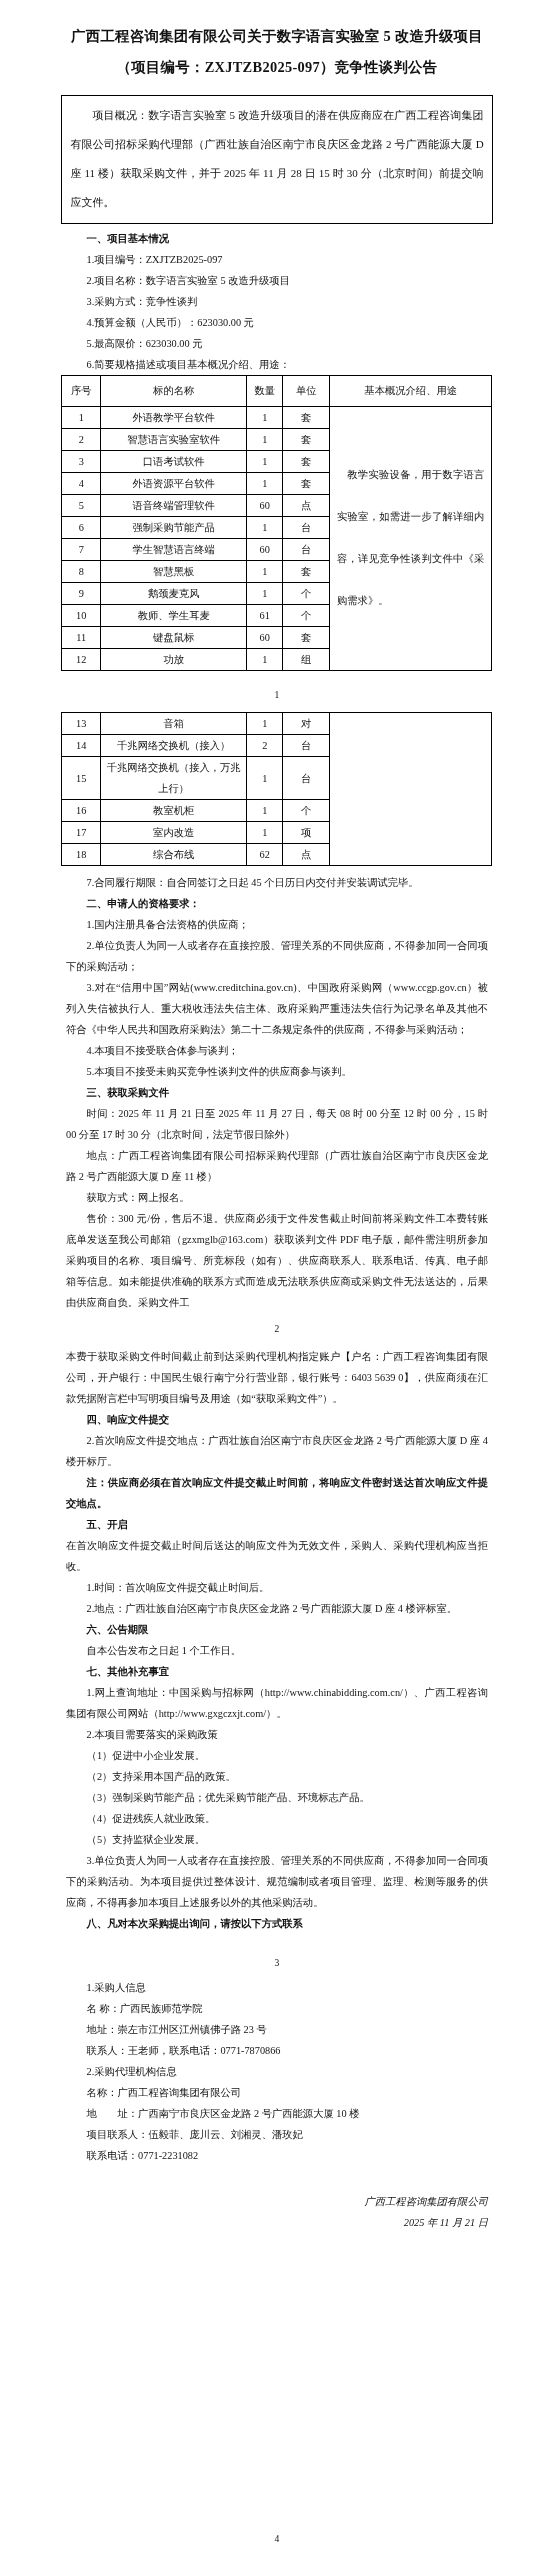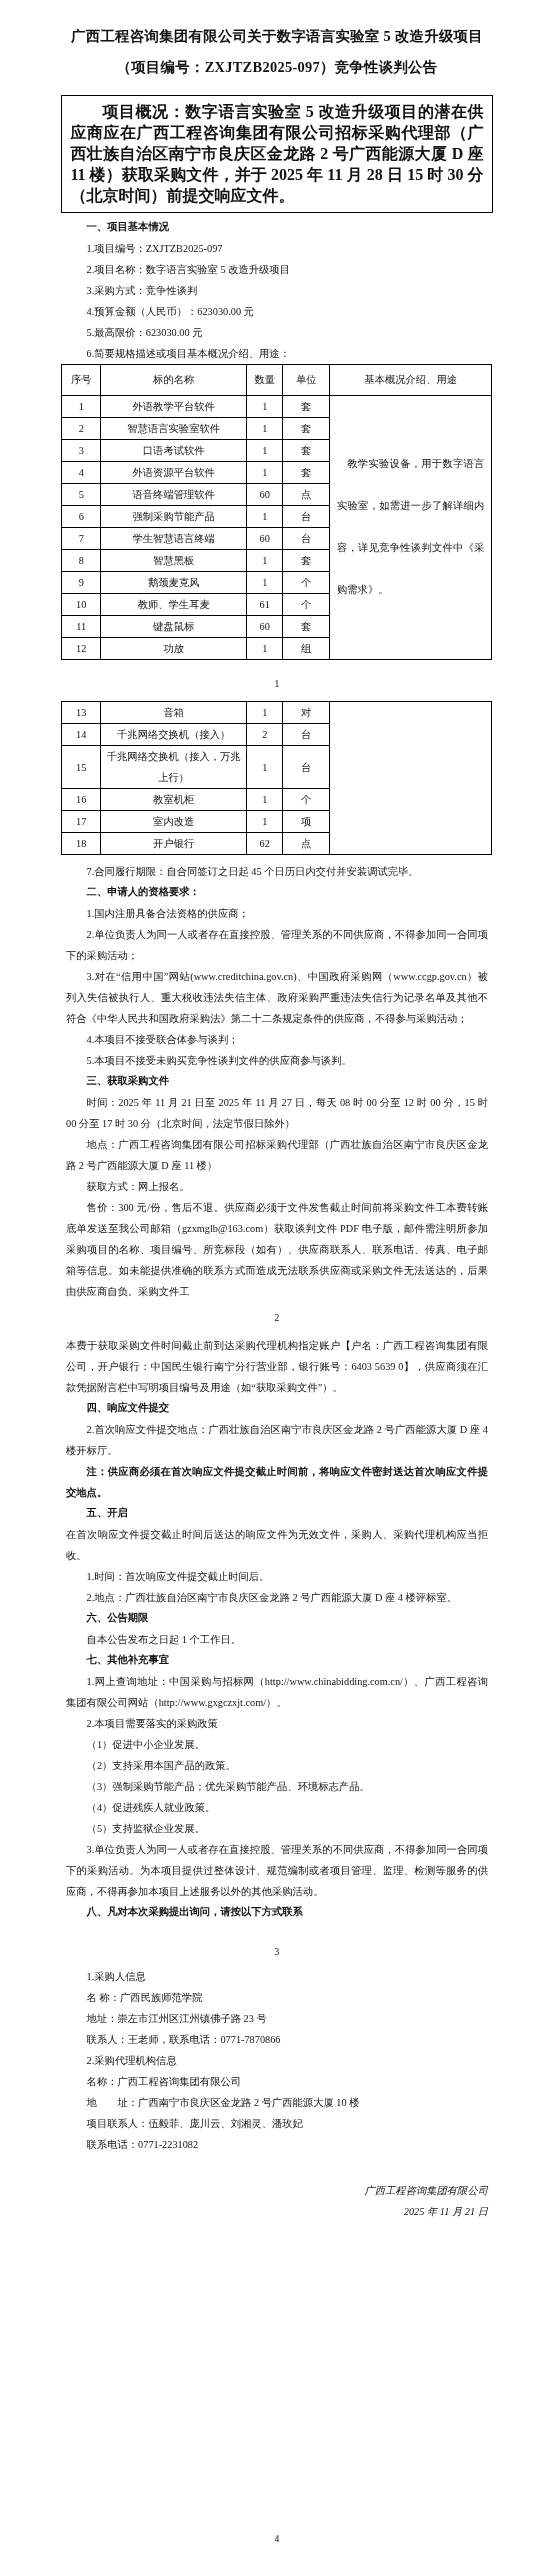--- a/index.html
+++ b/index.html
@@ -1,23 +1,23 @@
 <!DOCTYPE html>
 <html style="font-size:11px"><head>
 <meta charset="utf-8">
 <style>
   html,body{margin:0;padding:0;background:#ffffff;}
   body{width:548px;font-family:"Liberation Serif","DejaVu Serif",serif;color:#121212;}
   .doc{box-sizing:border-box;width:548px;height:2576px;padding:20.5px 60px 23px 66px;
        display:flex;flex-direction:column;background:#ffffff;}
   .title-line{font-weight:bold;font-size:14.4px;line-height:31.5px;text-align:center;letter-spacing:0.3px;}
   .overview-box{border:1.4px solid #000;margin:11px -4.8px 4.1px -4.8px;padding:5.5px 8.2px;
-       font-weight:bold;font-size:16px;line-height:21px;text-align:justify;text-indent:2em;}
+       font-weight:normal;font-size:11px;line-height:29px;text-align:justify;text-indent:2em;}
   .bk{margin:0;font-size:10.3px;line-height:21px;text-align:justify;}
-  .bk-h{font-weight:bold;text-indent:2em;font-family:Liberation Mono, monospace;}
+  .bk-h{font-weight:bold;text-indent:2em;}
   .bk-p{text-indent:2em;}
   .bk-n{font-weight:bold;text-indent:2em;}
   .bk-f{text-indent:0;}
   table.goods{border-collapse:collapse;margin-left:-4.8px;width:429px;table-layout:fixed;}
   table.goods td,table.goods th{border:0.7px solid #000;font-weight:normal;font-size:10.3px;
        line-height:21px;text-align:center;vertical-align:middle;padding:0 1.4px;overflow:hidden;}
   table.goods th{height:30px;}
   .usage-cell{text-align:justify !important;text-indent:1em;line-height:42px !important;
        padding:0 6.8px !important;vertical-align:middle;}
   .page-num{font-size:9.6px;line-height:21px;text-align:center;}
@@ -180,21 +180,21 @@
           <td>个</td>
         </tr>
         <tr>
           <td>17</td>
           <td>室内改造</td>
           <td>1</td>
           <td>项</td>
         </tr>
         <tr>
           <td>18</td>
-          <td>开户银行</td>
+          <td>综合布线</td>
           <td>62</td>
           <td>点</td>
         </tr>
       </tbody>
   </table>
 
   <div style="margin-top:5.5px;">
       <p class="bk bk-p">7.合同履行期限：自合同签订之日起 45 个日历日内交付并安装调试完毕。</p>
       <p class="bk bk-h">二、申请人的资格要求：</p>
       <p class="bk bk-p">1.国内注册具备合法资格的供应商；</p>

